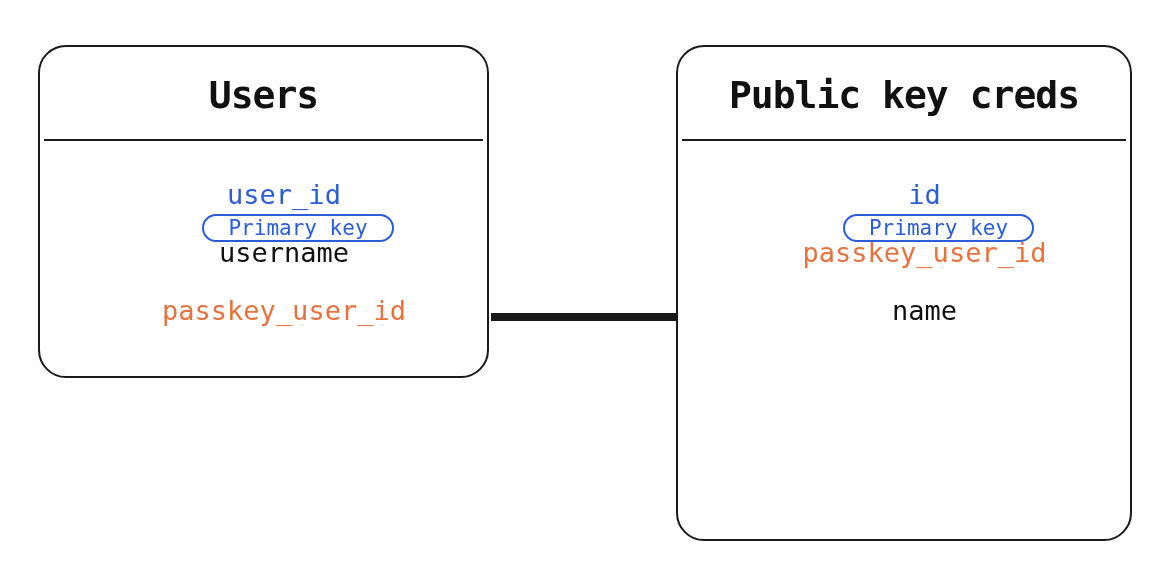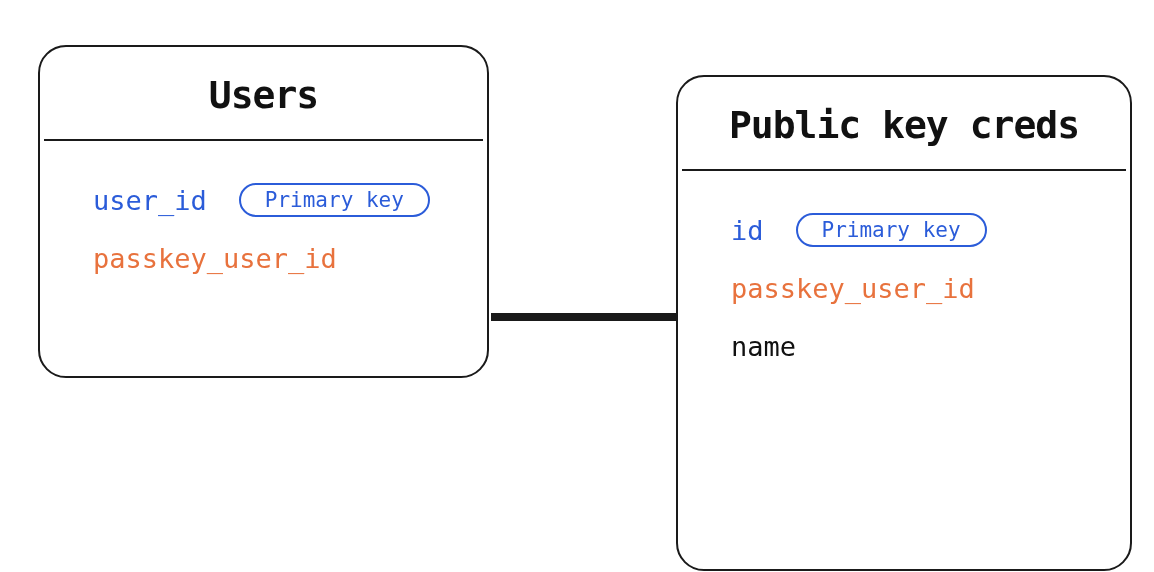--- a/index.html
+++ b/index.html
@@ -29,21 +29,20 @@
     top: 37px;
     width: 451px;
     height: 333px;
   }
 
   .entity-public-key-creds {
     left: 668px;
     top: 37px;
     width: 456px;
     height: 496px;
-    margin-top: 30px;
   }
 
   .entity-header {
     height: 90px;
     border-bottom: 2px solid var(--line-color, #1a1a1a);
     display: flex;
     align-items: center;
     justify-content: center;
   }
 
@@ -57,20 +56,21 @@
 
   .entity-fields {
     padding: 30px 0 0 41px;
   }
 
   .field-row {
     height: 58px;
     display: flex;
     align-items: center;
     white-space: nowrap;
+    flex-direction: column;
   }
 
   .field-name {
     font-size: 27px;
     color: var(--text-color, #111111);
   }
 
   .field-name.role-primary { color: var(--pk-color, #2b5cd9); }
   .field-name.role-foreign { color: var(--fk-color, #e8723d); }
 
@@ -106,20 +106,23 @@
   <div class="entity entity-users">
     <div class="entity-header">
       <div class="entity-title">Users</div>
     </div>
     <div class="entity-fields">
         <div class="field-row">
           <span class="field-name role-primary">user_id</span>
           <span class="pk-badge">Primary key</span>
         </div>
         <div class="field-row">
+          <span class="field-name role-default">username</span>
+        </div>
+        <div class="field-row">
           <span class="field-name role-foreign">passkey_user_id</span>
         </div>
       </div>
   </div>
 
   <div class="entity entity-public-key-creds">
     <div class="entity-header">
       <div class="entity-title">Public key creds</div>
     </div>
     <div class="entity-fields">

